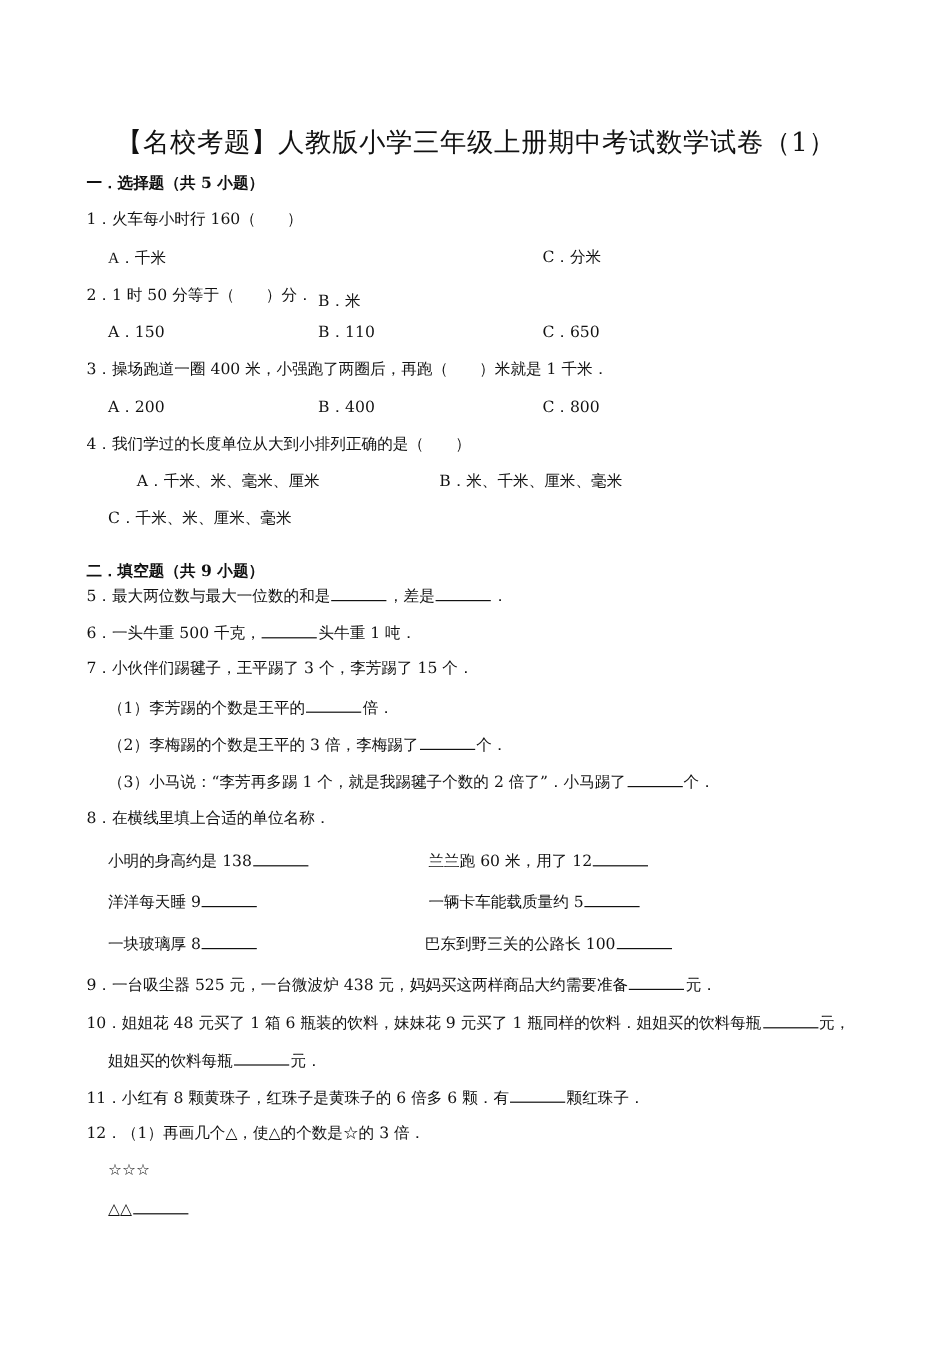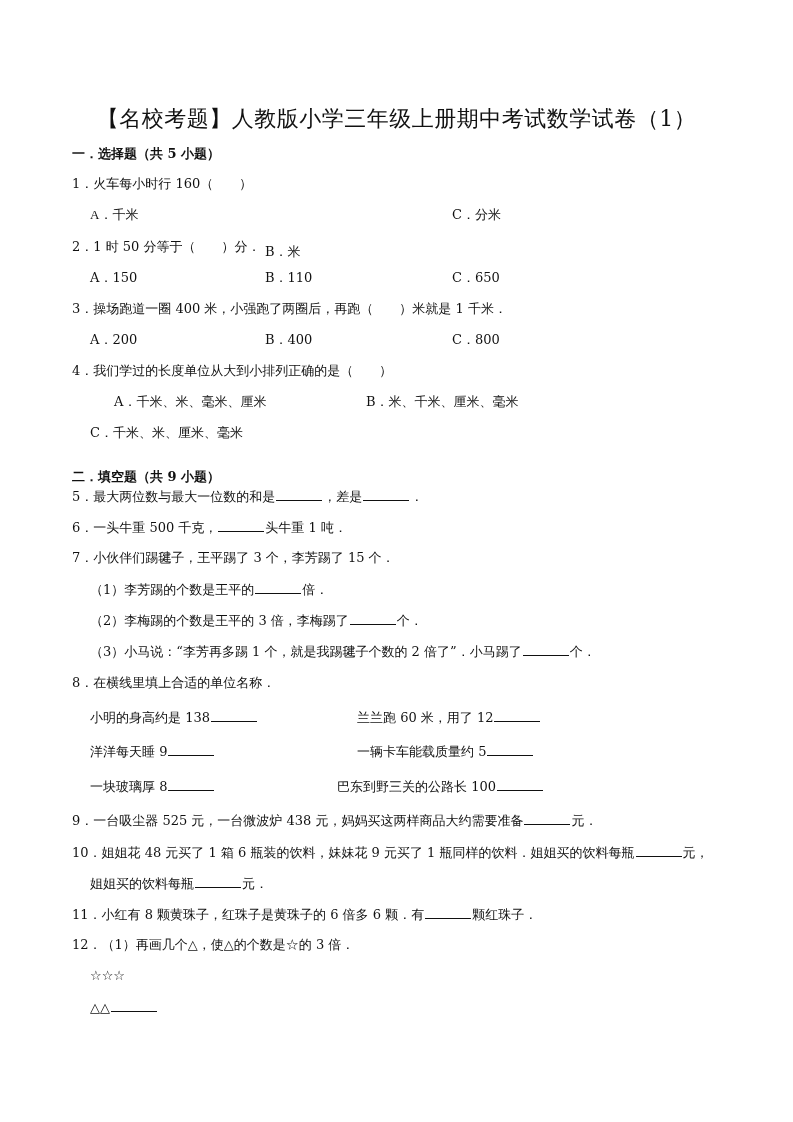--- a/index.html
+++ b/index.html
@@ -58,21 +58,21 @@
 <div class="abs txt" style="left:90px;top:643px;">
   <span>（3）小马说：“李芳再多踢 1 个，就是我踢毽子个数的 2 倍了”．小马踢了</span><span class="blank"></span><span>个．</span>
 </div>
 
 <div class="abs txt" style="left:72px;top:675px;">8．在横线里填上合适的单位名称．</div>
 <div class="abs txt" style="left:90px;top:709px;"><span>小明的身高约是 138</span><span class="blank"></span></div>
 <div class="abs txt" style="left:357px;top:709px;"><span>兰兰跑 60 米，用了 12</span><span class="blank"></span></div>
 <div class="abs txt" style="left:90px;top:743px;"><span>洋洋每天睡 9</span><span class="blank"></span></div>
 <div class="abs txt" style="left:357px;top:743px;"><span>一辆卡车能载质量约 5</span><span class="blank"></span></div>
 <div class="abs txt" style="left:90px;top:778px;"><span>一块玻璃厚 8</span><span class="blank"></span></div>
-<div class="abs txt" style="left:337px;top:778px;"><span>巴东到野三关的公路长 100</span><span class="blank"></span></div>
+<div class="abs txt" style="left:354px;top:778px;"><span>巴东到野三关的公路长 100</span><span class="blank"></span></div>
 
 <div class="abs txt" style="left:72px;top:812px;">
   <span>9．一台吸尘器 525 元，一台微波炉 438 元，妈妈买这两样商品大约需要准备</span><span class="blank"></span><span>元．</span>
 </div>
 
 <div class="abs txt" style="left:72px;top:844px;">
   <span>10．姐姐花 48 元买了 1 箱 6 瓶装的饮料，妹妹花 9 元买了 1 瓶同样的饮料．姐姐买的饮料每瓶</span><span class="blank"></span><span>元，</span>
 </div>
 <div class="abs txt" style="left:90px;top:875px;">
   <span>姐姐买的饮料每瓶</span><span class="blank"></span><span>元．</span>

